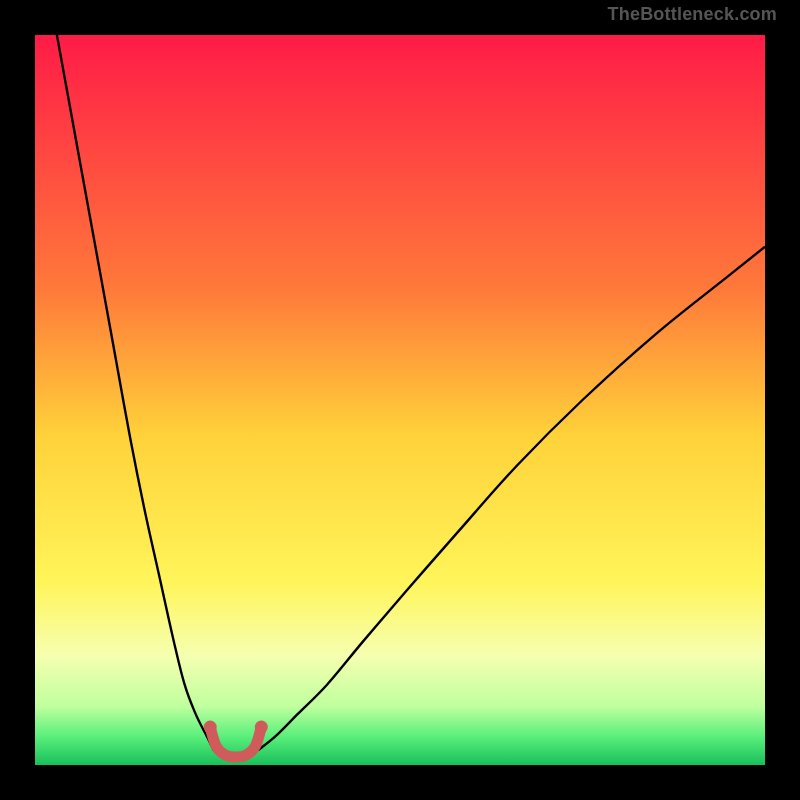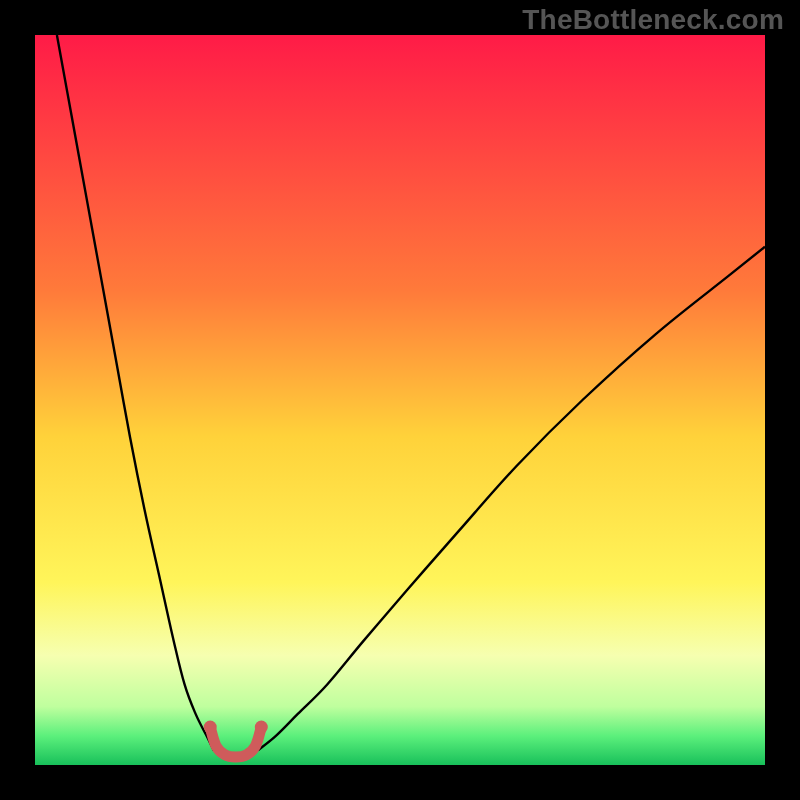--- a/index.html
+++ b/index.html
@@ -13,23 +13,23 @@
   }
   .outer {
     position: relative;
     width: 800px;
     height: 800px;
     background: #000;
   }
   .watermark {
     position: absolute;
     top: 4px;
-    right: 16px;
+    right: 23px;
     color: #555;
-    font-size: 28px;
+    font-size: 18px;
     font-weight: 600;
     letter-spacing: 0.2px;
     user-select: none;
   }
   .plot {
     position: absolute;
     left: 35px;
     top: 35px;
     width: 730px;
     height: 730px;

